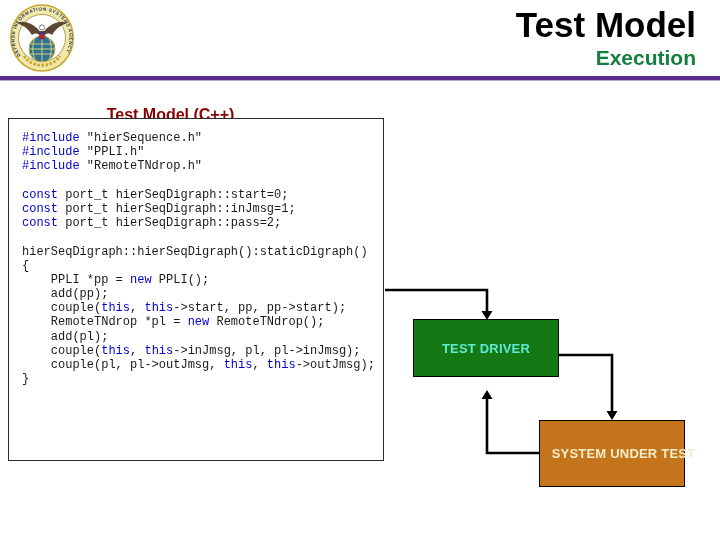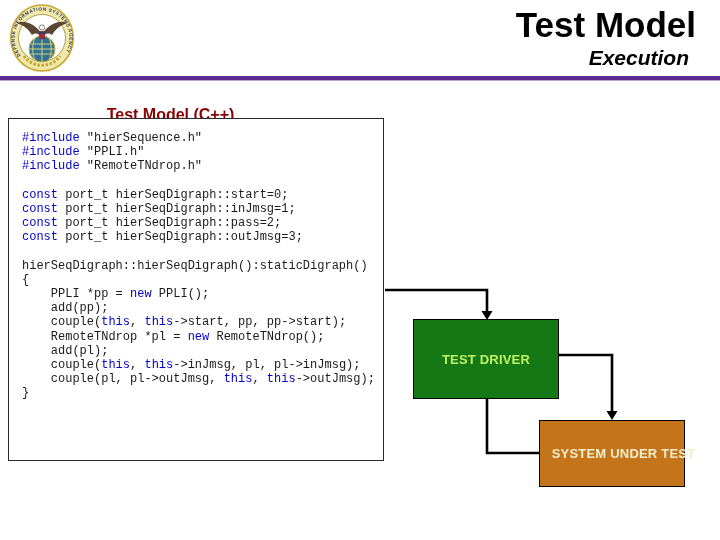--- a/index.html
+++ b/index.html
@@ -11,22 +11,22 @@
     font-family:"Liberation Sans", sans-serif;
   }
   
   .logo{position:absolute;left:10px;top:4px;width:64px;height:68px;}
   .main-title{
     position:absolute;top:5px;right:24px;
     font-size:35px;font-weight:bold;color:#000000;
     letter-spacing:0px;white-space:nowrap;
   }
   .sub-title{
-    position:absolute;top:46px;right:31px;
-    font-size:21px;font-weight:bold;font-style:italic;color:#000000;
+    position:absolute;top:46px;right:24px;
+    font-size:21px;font-weight:bold;color:#15803d;
     white-space:nowrap;
   }
   .rule{
     position:absolute;left:0;top:76px;width:720px;height:4px;
     background:#5B2C8F;border-bottom:1px solid #b9a6d6;
   }
   
   .section-title{
     position:absolute;left:8px;top:94px;width:325px;
     text-align:center;font-size:16px;font-weight:bold;color:#8B0000;
@@ -45,21 +45,21 @@
   .code-line{white-space:pre;height:14.2px;}
   .kw{color:#0000CC;}
   .plain{color:#1A1A1A;}
   
   .connectors{position:absolute;left:0;top:0;width:720px;height:540px;pointer-events:none;}
   .diag-box{
     position:absolute;box-sizing:border-box;border:1px solid #000000;
     display:flex;align-items:center;justify-content:center;
     font-weight:bold;font-size:13px;letter-spacing:0.2px;white-space:nowrap;
   }
-  .driver-box{left:413px;top:319px;width:146px;height:80px;background:#147814;color:#bef264;}
+  .driver-box{left:413px;top:319px;width:146px;height:58px;background:#147814;color:#5eead4;}
   .sut-box{left:539px;top:420px;width:146px;height:67px;background:#C4751C;color:#F5ECC8;padding-left:23px;}
 </style>
 </head>
 <body>
 
 <div class="slide">
 
   <svg class="logo" viewBox="0 0 64 68" aria-hidden="true">
     <ellipse cx="32" cy="34" rx="31.2" ry="33" fill="#F1E9AC" stroke="#C8A52E" stroke-width="1.6"></ellipse>
     <circle cx="32" cy="34" r="23.5" fill="#ffffff" stroke="#9a8a3a" stroke-width="0.8"></circle>
@@ -86,21 +86,20 @@
 
   <div class="code-panel">
     <div>
         <div class="code-line"><span class="kw">#include</span><span class="plain"> "hierSequence.h"</span></div>
         <div class="code-line"><span class="kw">#include</span><span class="plain"> "PPLI.h"</span></div>
         <div class="code-line"><span class="kw">#include</span><span class="plain"> "RemoteTNdrop.h"</span></div>
         <div class="code-line">&nbsp;</div>
         <div class="code-line"><span class="kw">const</span><span class="plain"> port_t hierSeqDigraph::start=0;</span></div>
         <div class="code-line"><span class="kw">const</span><span class="plain"> port_t hierSeqDigraph::inJmsg=1;</span></div>
         <div class="code-line"><span class="kw">const</span><span class="plain"> port_t hierSeqDigraph::pass=2;</span></div>
-        <div class="code-line"><span class="kw">const</span><span class="plain"> port_t hierSeqDigraph::outJmsg=3;</span></div>
         <div class="code-line">&nbsp;</div>
         <div class="code-line"><span class="plain">hierSeqDigraph::hierSeqDigraph():staticDigraph()</span></div>
         <div class="code-line"><span class="plain">{</span></div>
         <div class="code-line"><span class="plain">    PPLI *pp = </span><span class="kw">new</span><span class="plain"> PPLI();</span></div>
         <div class="code-line"><span class="plain">    add(pp);</span></div>
         <div class="code-line"><span class="plain">    couple(</span><span class="kw">this</span><span class="plain">, </span><span class="kw">this</span><span class="plain">-&gt;start, pp, pp-&gt;start);</span></div>
         <div class="code-line"><span class="plain">    RemoteTNdrop *pl = </span><span class="kw">new</span><span class="plain"> RemoteTNdrop();</span></div>
         <div class="code-line"><span class="plain">    add(pl);</span></div>
         <div class="code-line"><span class="plain">    couple(</span><span class="kw">this</span><span class="plain">, </span><span class="kw">this</span><span class="plain">-&gt;inJmsg, pl, pl-&gt;inJmsg);</span></div>
         <div class="code-line"><span class="plain">    couple(pl, pl-&gt;outJmsg, </span><span class="kw">this</span><span class="plain">, </span><span class="kw">this</span><span class="plain">-&gt;outJmsg);</span></div>

